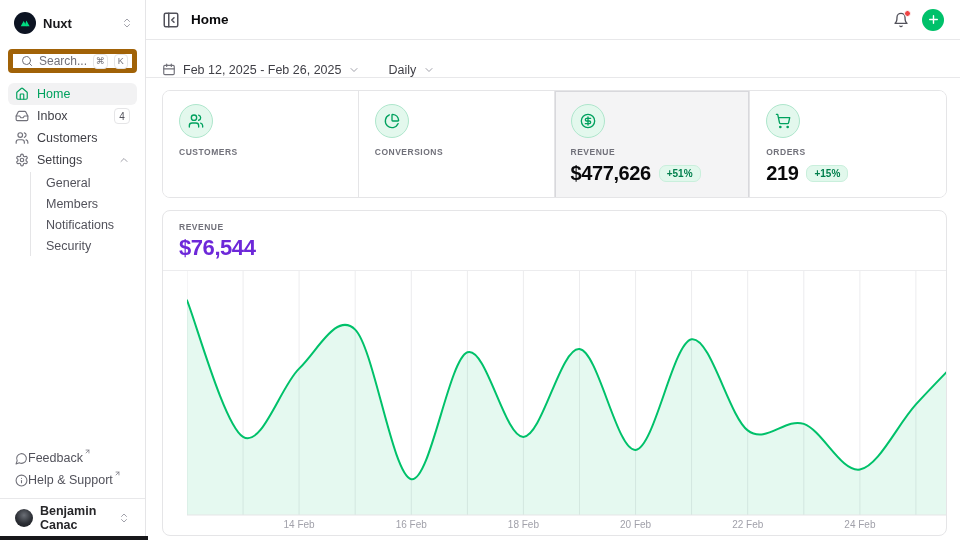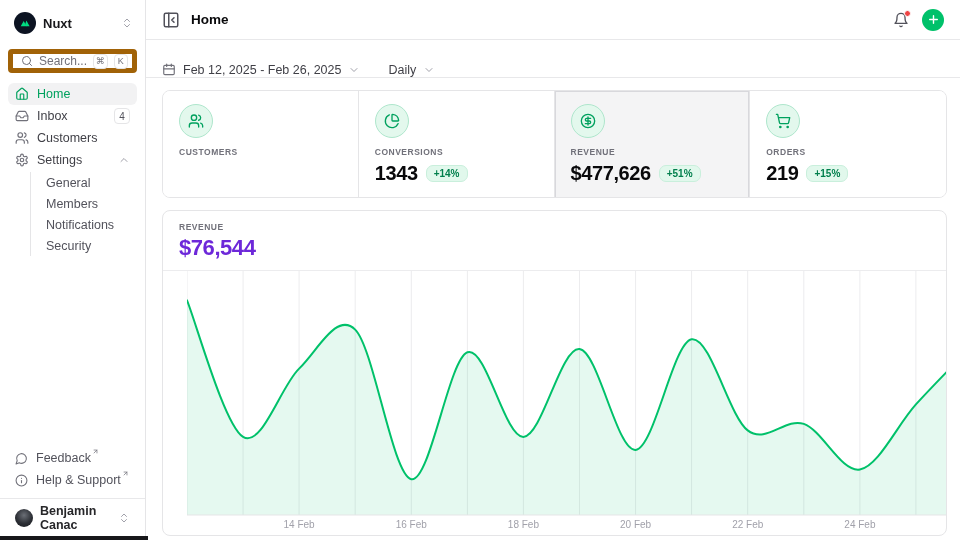--- a/index.html
+++ b/index.html
@@ -39,21 +39,21 @@
   .count-badge { margin-left:auto; min-width:16px; height:16px; padding:0 3px;
     border:1px solid #e5e5e7; border-radius:4px; font-size:10px; color:#52525b;
     display:flex; align-items:center; justify-content:center; background:#fff; }
   .nav-item .chev { margin-left:auto; color:#a1a1aa; }
   .nav-children { margin:1px 0 2px 22px; border-left:1px solid #e5e5e7;
     padding-left:15px; display:flex; flex-direction:column;justify-content:center; }
   .nav-child { height:21px; display:flex; align-items:center; font-size:12.5px;
     color:#52525b; text-decoration:none; cursor:pointer; }
 
   .sb-footer { margin-top:auto; display:flex; flex-direction:column; }
-  .foot-item { display:flex; align-items:flex-start; gap:8px; height:22px; padding:0 7px;
+  .foot-item { display:flex; align-items:flex-start; height:22px; padding:0 7px;
     color:#52525b; cursor:pointer; align-items:center; }
   .foot-item .i { color:#71717a; }
   .foot-label { font-size:12.5px; font-weight:500; display:flex; align-items:flex-start; gap:1px; }
   .ext { color:#a1a1aa; position:relative; top:-3px; }
   .sb-divider { height:1px; background:#e8e8ea; margin:7px -8px; }
   .user-row { display:flex; align-items:center; gap:7px; height:26px; padding:0 7px 2px 7px; cursor:pointer; }
   .avatar { width:18px; height:18px; border-radius:50%; flex:none;
     background:radial-gradient(circle at 50% 35%, #6b6f76 0%, #2c2f35 55%, #17191d 100%); }
   .user-name { font-size:12.5px; font-weight:600; color:#27272a; }
 
@@ -321,24 +321,20 @@
         <div class="stat">
           <div class="stat-icon">
               <span class="i i16">
                 <svg viewBox="0 0 24 24" fill="none" stroke="currentColor" stroke-width="2" stroke-linecap="round" stroke-linejoin="round">
                   <path d="M21 12c.55 0 1.01-.45.95-1a10 10 0 0 0-8.95-8.95c-.55-.06-1 .4-1 .95v8a1 1 0 0 0 1 1z"></path>
                   <path d="M21.21 15.89A10 10 0 1 1 8 2.83"></path>
                 </svg>
               </span>
             </div>
           <div class="cap-label">Conversions</div>
-          <div class="stat-value-row">
-              <span class="stat-value">1343</span>
-              <span class="badge">+14%</span>
-            </div>
         </div>
         <div class="stat selected">
           <div class="stat-icon">
               <span class="i i16">
                 <svg viewBox="0 0 24 24" fill="none" stroke="currentColor" stroke-width="2" stroke-linecap="round" stroke-linejoin="round">
                   <circle cx="12" cy="12" r="10"></circle>
                   <path d="M16 8h-6a2 2 0 1 0 0 4h4a2 2 0 1 1 0 4H8"></path>
                   <path d="M12 18V6"></path>
                 </svg>
               </span>

